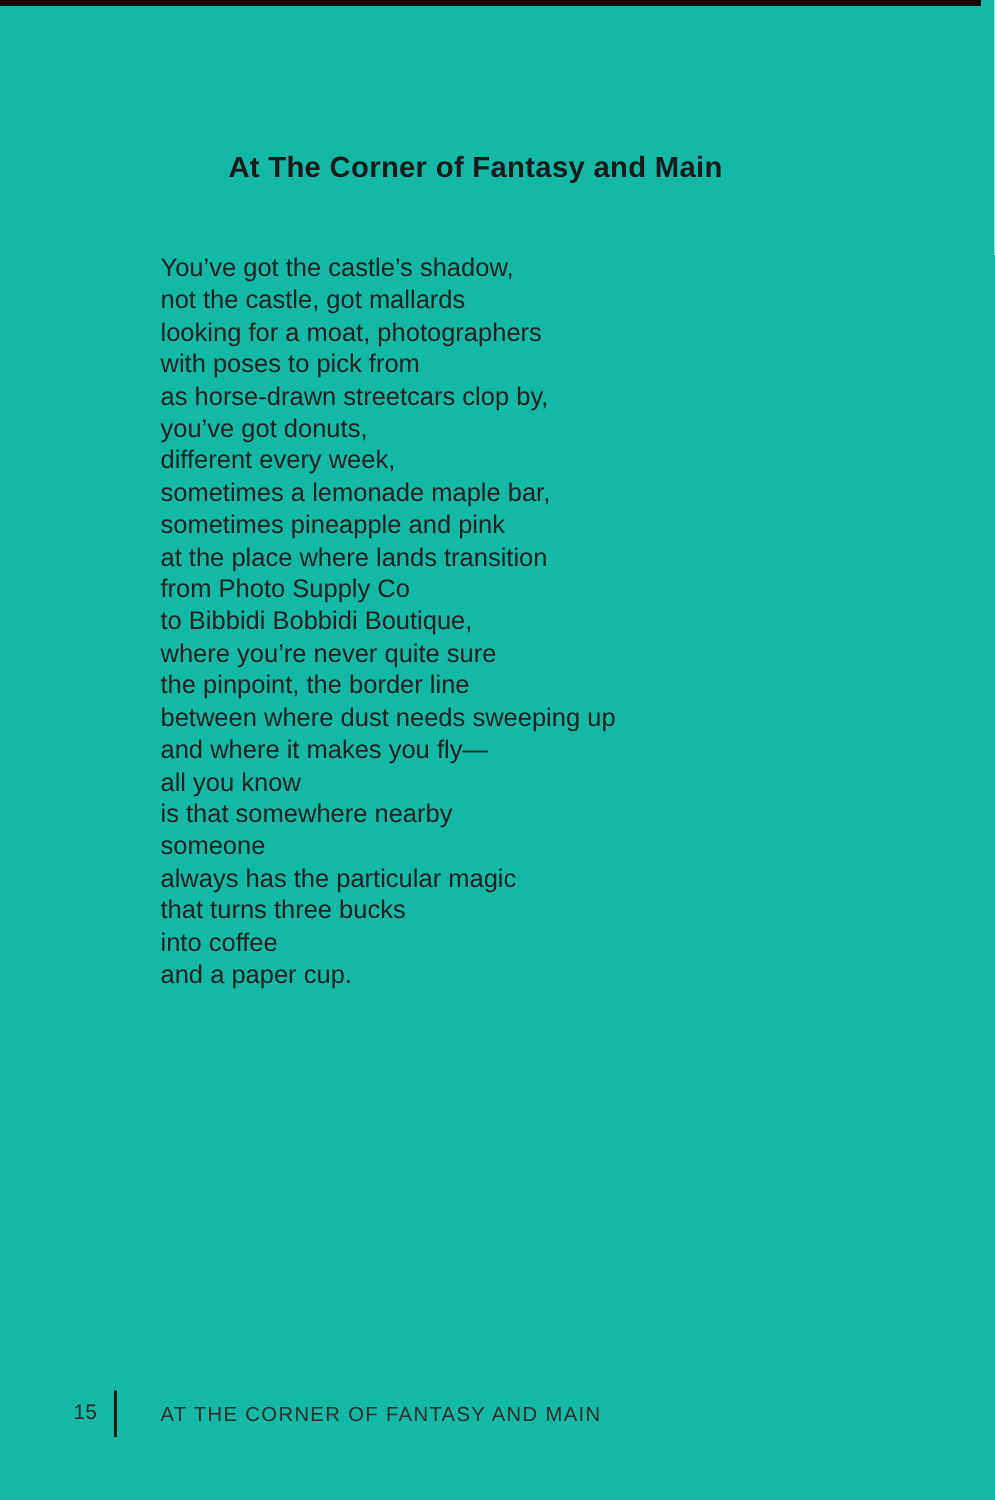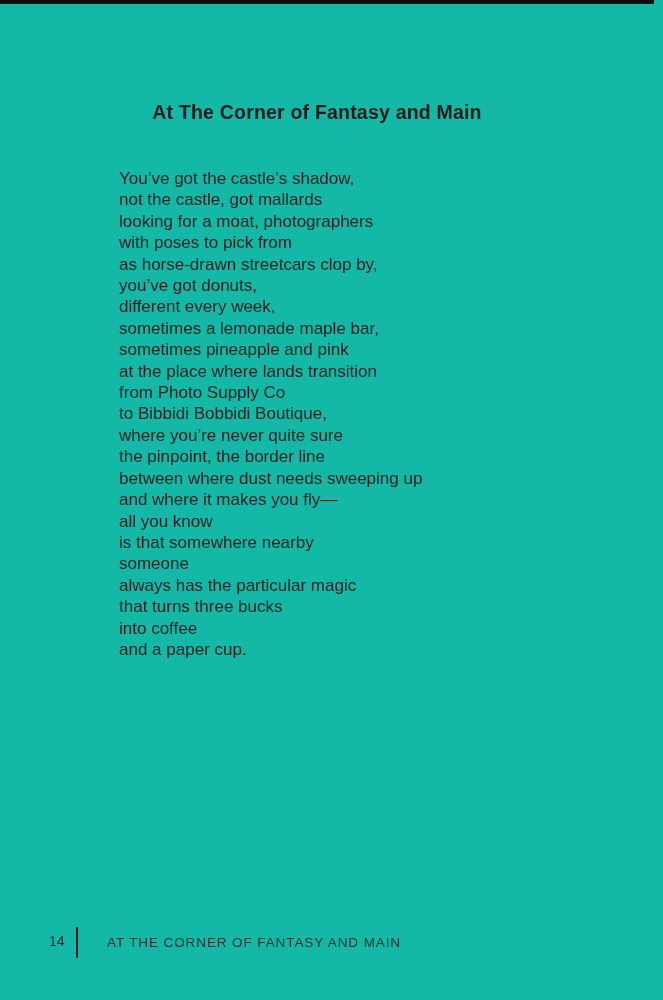--- a/index.html
+++ b/index.html
@@ -36,21 +36,20 @@
   }
   .poem-body {
     position: absolute;
     top: 168px;
     left: 107px;
     width: 460px;
     font-size: 17px;
     line-height: 21.4px;
     color: #222222;
     white-space: pre-line;
-    margin-left: 12px;
   }
   .footer-page-number {
     position: absolute;
     top: 933px;
     left: 49px;
     font-size: 14px;
     color: #2a2a2a;
   }
   .footer-divider {
     position: absolute;
@@ -94,18 +93,18 @@
 between where dust needs sweeping up
 and where it makes you fly—
 all you know
 is that somewhere nearby
 someone
 always has the particular magic
 that turns three bucks
 into coffee
 and a paper cup.</div>
 
-  <div class="footer-page-number">14</div>
+  <div class="footer-page-number">15</div>
 
   <div class="footer-divider"></div>
 
   <div class="running-header">AT THE CORNER OF FANTASY AND MAIN</div>
 </div>
 
 </body></html>

